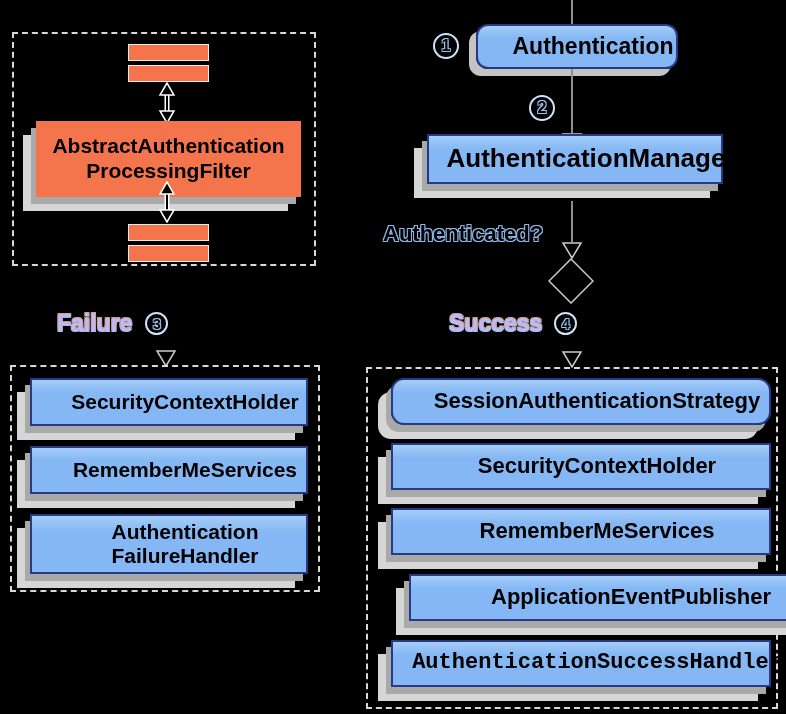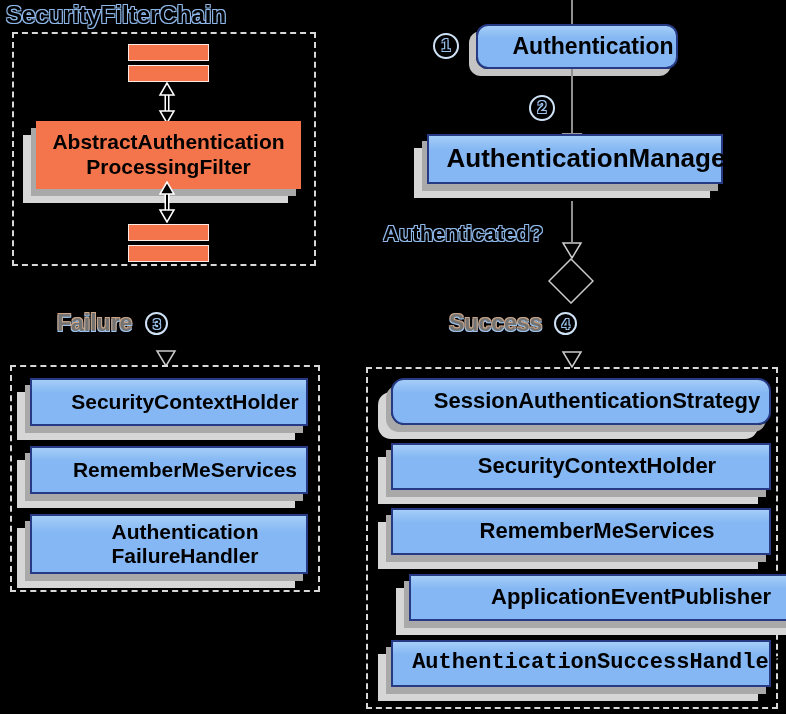--- a/index.html
+++ b/index.html
@@ -9,21 +9,21 @@
   }
   .abs{position:absolute;}
 
   
   .glow{
     color:#000;
     text-shadow:-1px -1px 0 #8fb9ea,1px -1px 0 #8fb9ea,-1px 1px 0 #8fb9ea,1px 1px 0 #8fb9ea;
     white-space:nowrap;
   }
   .glow-warm{
-    color:#737373;
+    color:#c4b5fd;
     text-shadow:-1px -1px 0 #c9a486,1px -1px 0 #c9a486,-1px 1px 0 #9cc3ee,1px 1px 0 #9cc3ee;
     white-space:nowrap;
   }
 
   
   .badge{
     display:inline-flex;align-items:center;justify-content:center;
     border-radius:50%;border:2px solid #cfe2f6;box-sizing:border-box;
     color:#000;font-weight:bold;
     text-shadow:-1px -1px 0 #9cc3ee,1px -1px 0 #9cc3ee,-1px 1px 0 #9cc3ee,1px 1px 0 #9cc3ee;
@@ -64,35 +64,34 @@
   .orange-box span{display:block;}
 
   .flow-line{width:2px;background:#8f8f8f;}
   .label-row{display:flex;align-items:center;}
 </style>
 </head>
 <body>
 
 <div id="diagram">
 
-  <div class="abs glow" style="left:6px;top:1px;font-size:24px;">SecurityFilterChain</div>
 
   <div class="abs dashed" style="left:12px;top:32px;width:304px;height:234px;"></div>
 
   <div class="abs orange-bar" style="left:128px;top:44px;"></div>
   <div class="abs orange-bar" style="left:128px;top:65px;"></div>
 
   <svg class="abs" style="left:149px;top:82px;" width="36" height="42" viewBox="0 0 36 42">
     <line x1="18" y1="9" x2="18" y2="33" stroke="#ffffff" stroke-width="5"></line>
     <line x1="18" y1="9" x2="18" y2="33" stroke="#000000" stroke-width="2"></line>
     <polygon points="18,1 11,13 25,13" fill="#000" stroke="#fff" stroke-width="1.5"></polygon>
     <polygon points="18,41 11,29 25,29" fill="#000" stroke="#fff" stroke-width="1.5"></polygon>
   </svg>
 
-  <div class="abs orange-box" style="left:36px;top:121px;width:265px;height:68px;">
+  <div class="abs orange-box" style="left:36px;top:121px;width:265px;height:76px;">
     <span>AbstractAuthentication</span>
     <span>ProcessingFilter</span>
   </div>
 
   <svg class="abs" style="left:149px;top:181px;" width="36" height="42" viewBox="0 0 36 42">
     <line x1="18" y1="9" x2="18" y2="33" stroke="#ffffff" stroke-width="5"></line>
     <line x1="18" y1="9" x2="18" y2="33" stroke="#000000" stroke-width="2"></line>
     <polygon points="18,1 11,13 25,13" fill="#000" stroke="#fff" stroke-width="1.5"></polygon>
     <polygon points="18,41 11,29 25,29" fill="#000" stroke="#fff" stroke-width="1.5"></polygon>
   </svg>

